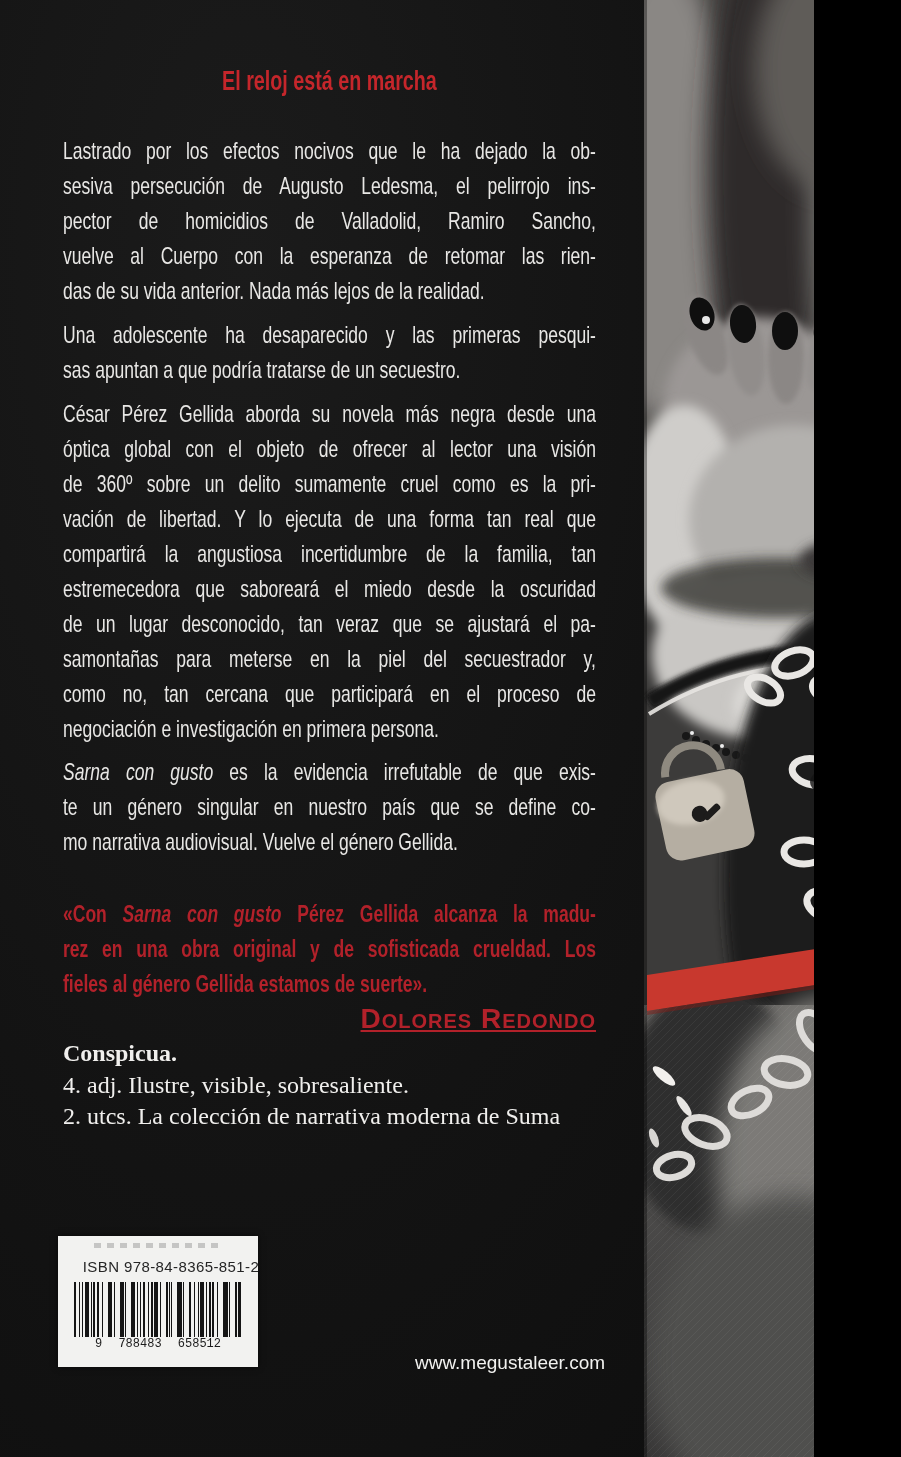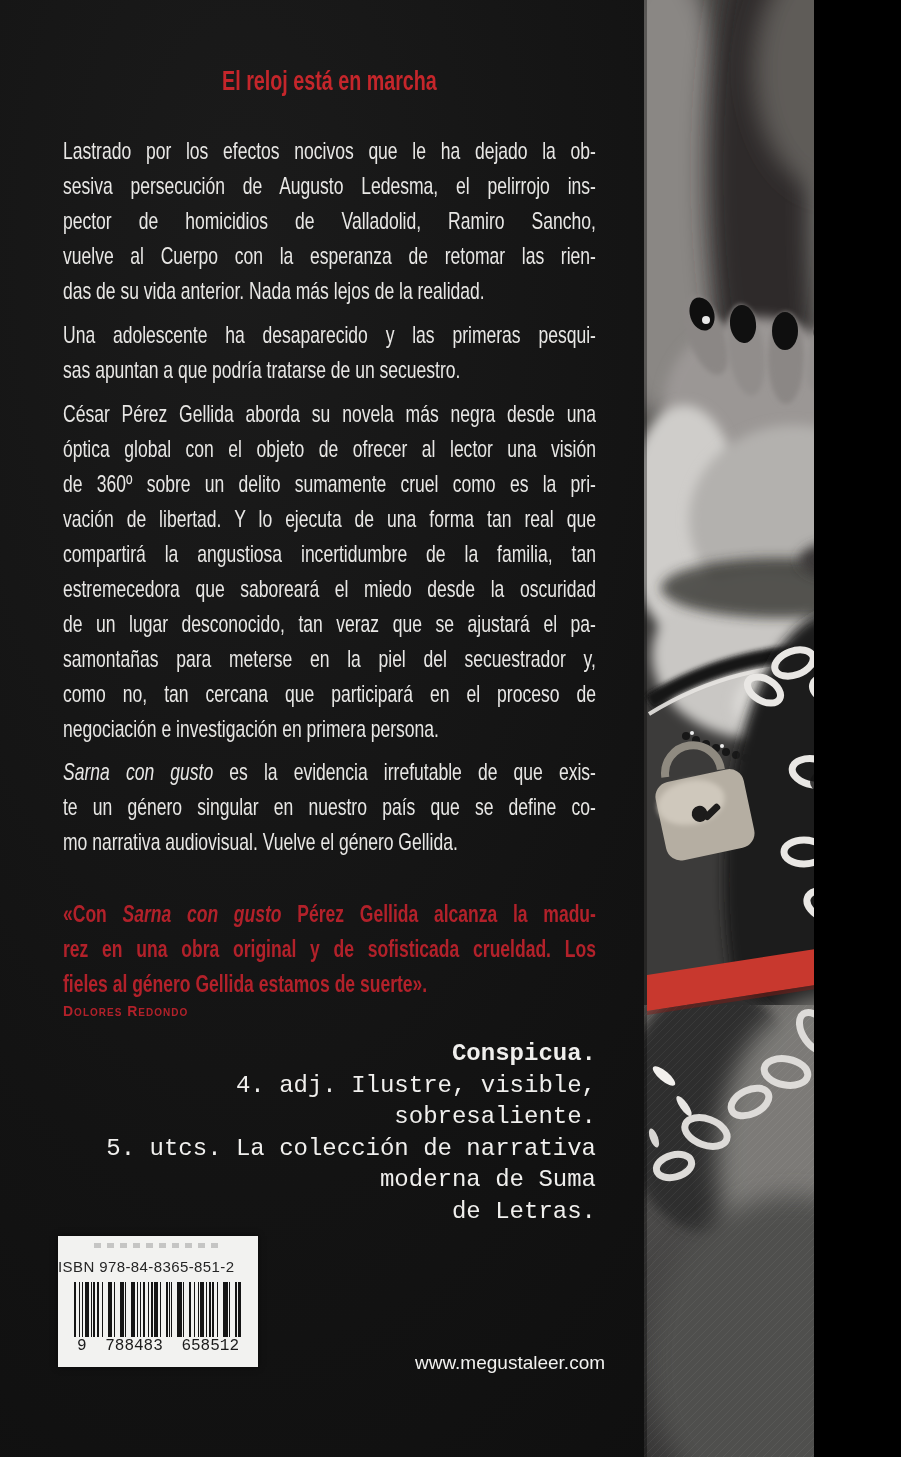--- a/index.html
+++ b/index.html
@@ -8,39 +8,39 @@
     background:radial-gradient(ellipse at 30% 18%, #1b1b1b 0%, #131313 55%, #0e0e0e 100%);
     font-family:"Liberation Sans",sans-serif;
   }
   .col{position:absolute;left:63px;width:533px;}
   .scalebox{width:730px;transform:scaleX(0.73);transform-origin:0 0;}
   .body-text{font-size:24px;line-height:35px;color:#e8e7e5;}
   .ln{text-align:justify;}
   .ln.j{text-align-last:justify;}
   .heading{color:#c5262b;font-weight:bold;font-size:27px;line-height:35px;text-align:center;}
   .quote .ln{color:#b2212a;font-weight:bold;}
-  .attr{position:absolute;left:63px;width:533px;color:#b2212a;font-weight:bold;
-        font-size:14px;font-variant:small-caps;letter-spacing:1px;}
-  .def{font-family:Liberation Mono, monospace;color:#f0efed;font-size:24px;line-height:31.5px;text-align:right;}
+  .attr{position:absolute;left:63px;width:533px;text-align:right;color:#b2212a;font-weight:bold;
+        font-size:28px;font-variant:small-caps;letter-spacing:1px;text-decoration:underline;}
+  .def{font-family:Liberation Serif, serif;color:#f0efed;font-size:24px;line-height:31.5px;}
   .def .term{font-weight:bold;}
   .it{font-style:italic;}
 
   
   .barcode{position:absolute;left:58px;top:1236px;width:200px;height:131px;background:#f2f2f0;
            box-shadow:0 0 6px rgba(0,0,0,.6);}
   .fineprint{position:absolute;top:7px;left:36px;right:36px;height:5px;
            background:repeating-linear-gradient(90deg,rgba(130,130,130,.4) 0 7px,transparent 7px 13px);}
-  .isbn{position:absolute;top:22px;left:0;width:100%;text-align:left;font-size:15px;color:#262626;letter-spacing:.4px;}
+  .isbn{position:absolute;top:22px;left:13px;width:100%;text-align:center;font-size:15px;color:#262626;letter-spacing:.4px;}
   .bars{position:absolute;left:16px;right:16px;top:46px;height:55px;
         background:
           repeating-linear-gradient(90deg,#151515 0 2px,transparent 2px 5px,#151515 5px 6px,transparent 6px 11px,#151515 11px 15px,transparent 15px 17px,#151515 17px 18px,transparent 18px 23px),
           repeating-linear-gradient(90deg,transparent 0 8px,#151515 8px 9px,transparent 9px 19px,#151515 19px 21px,transparent 21px 29px);
         background-color:#f2f2f0;}
   .digits{position:absolute;top:101px;left:0;width:100%;text-align:center;
-          font-family:"Liberation Mono",monospace;font-size:16px;color:#1c1c1c;word-spacing:9px;}
+          font-family:"Liberation Mono",monospace;font-size:12px;color:#1c1c1c;word-spacing:9px;}
 
   
   .suma{position:absolute;left:468px;top:1240px;width:126px;height:78px;}
   .suma .c{position:absolute;top:0;width:78px;height:78px;border-radius:50%;background:#d9d7d2;}
   .suma .c1{left:0;}
   .suma .c2{left:48px;}
   .suma-name{position:absolute;top:25px;left:0;width:100%;text-align:center;
              font-size:25px;font-weight:bold;letter-spacing:3px;color:#151515;}
   .suma-tag{position:absolute;top:52px;left:12px;width:100%;text-align:center;
             font-size:9px;font-style:italic;color:#151515;letter-spacing:1px;}
@@ -106,22 +106,21 @@
       <div class="ln j"><span class="it">Sarna con gusto</span><span> es la evidencia irrefutable de que exis-</span></div>
       <div class="ln j">te un género singular en nuestro país que se define co-</div>
       <div class="ln">mo narrativa audiovisual. Vuelve el género Gellida.</div>
     </div>
   </div>
   <div class="attr" style="top:1003px;">Dolores Redondo</div>
 
   <div class="col def" style="top:1038px;">
     <div class="term">Conspicua.</div>
     <div>4. adj. Ilustre, visible, sobresaliente.</div>
-    <div>5. utcs. La colección de narrativa moderna de Suma</div>
-    <div>de Letras.</div>
+    <div>2. utcs. La colección de narrativa moderna de Suma</div>
   </div>
 
   <div class="barcode">
     <div class="fineprint"></div>
     <div class="isbn">ISBN 978-84-8365-851-2</div>
     <div class="bars"></div>
     <div class="digits">9 788483 658512</div>
   </div>
 
 

